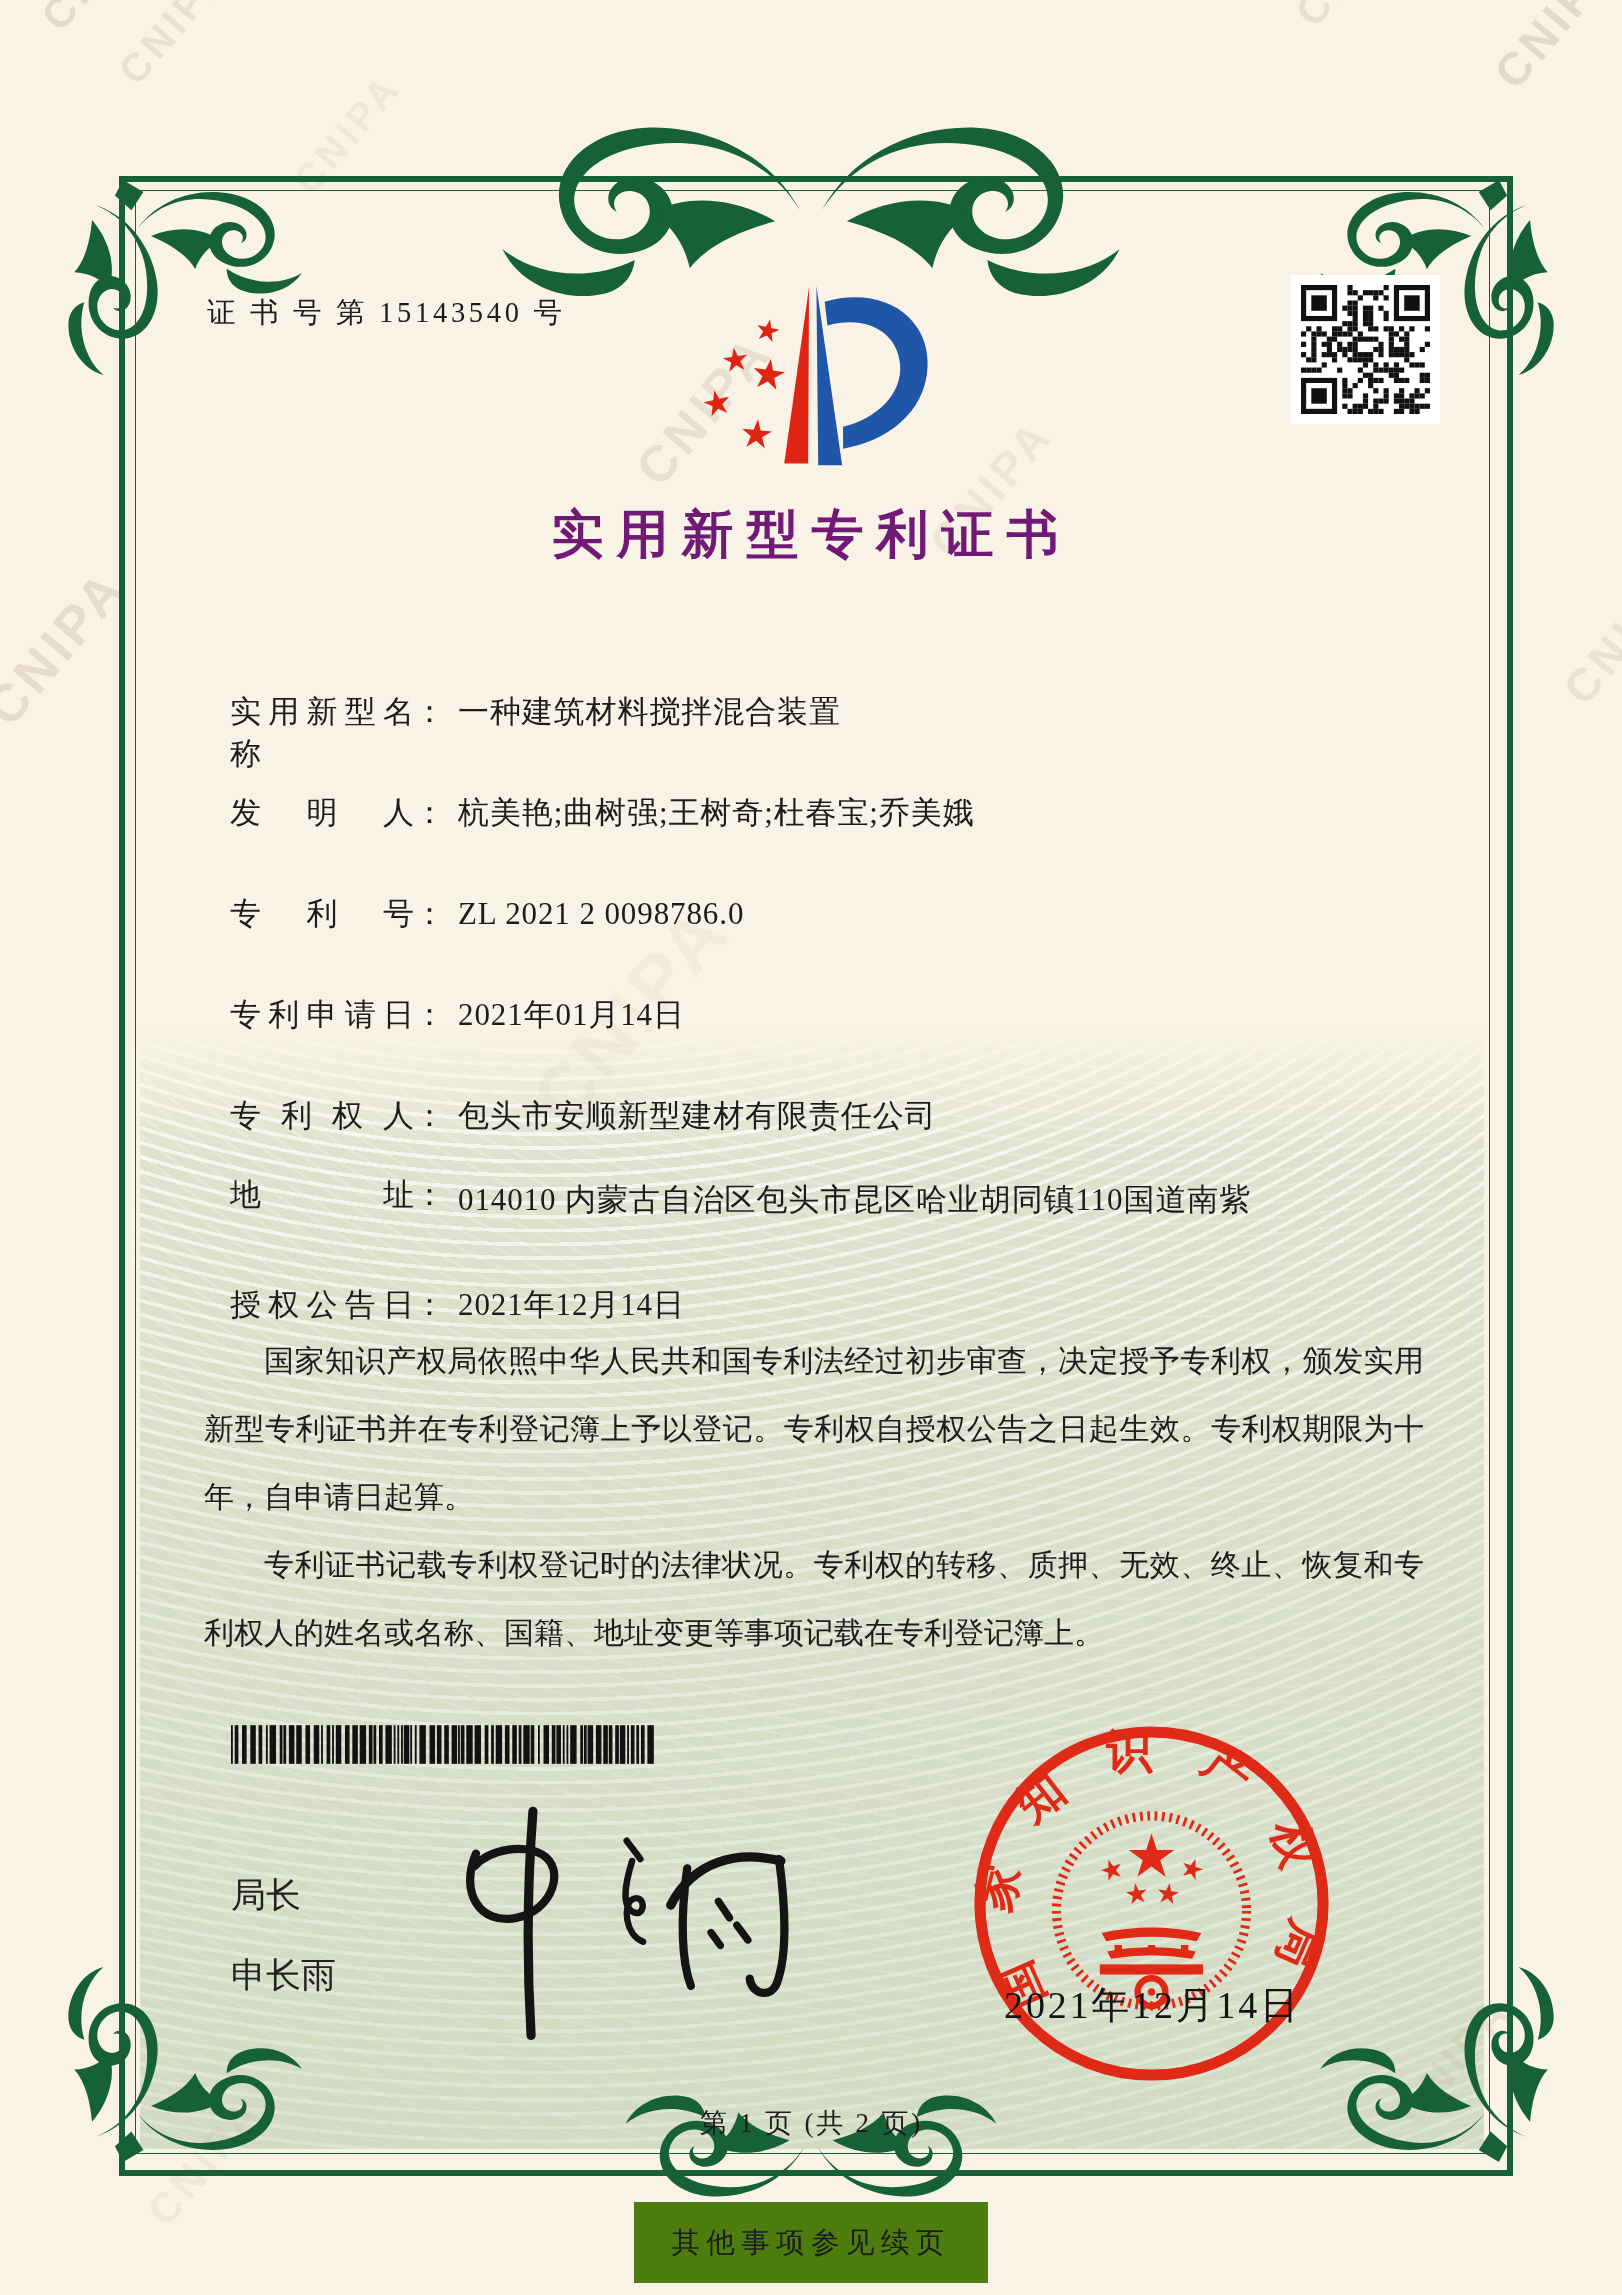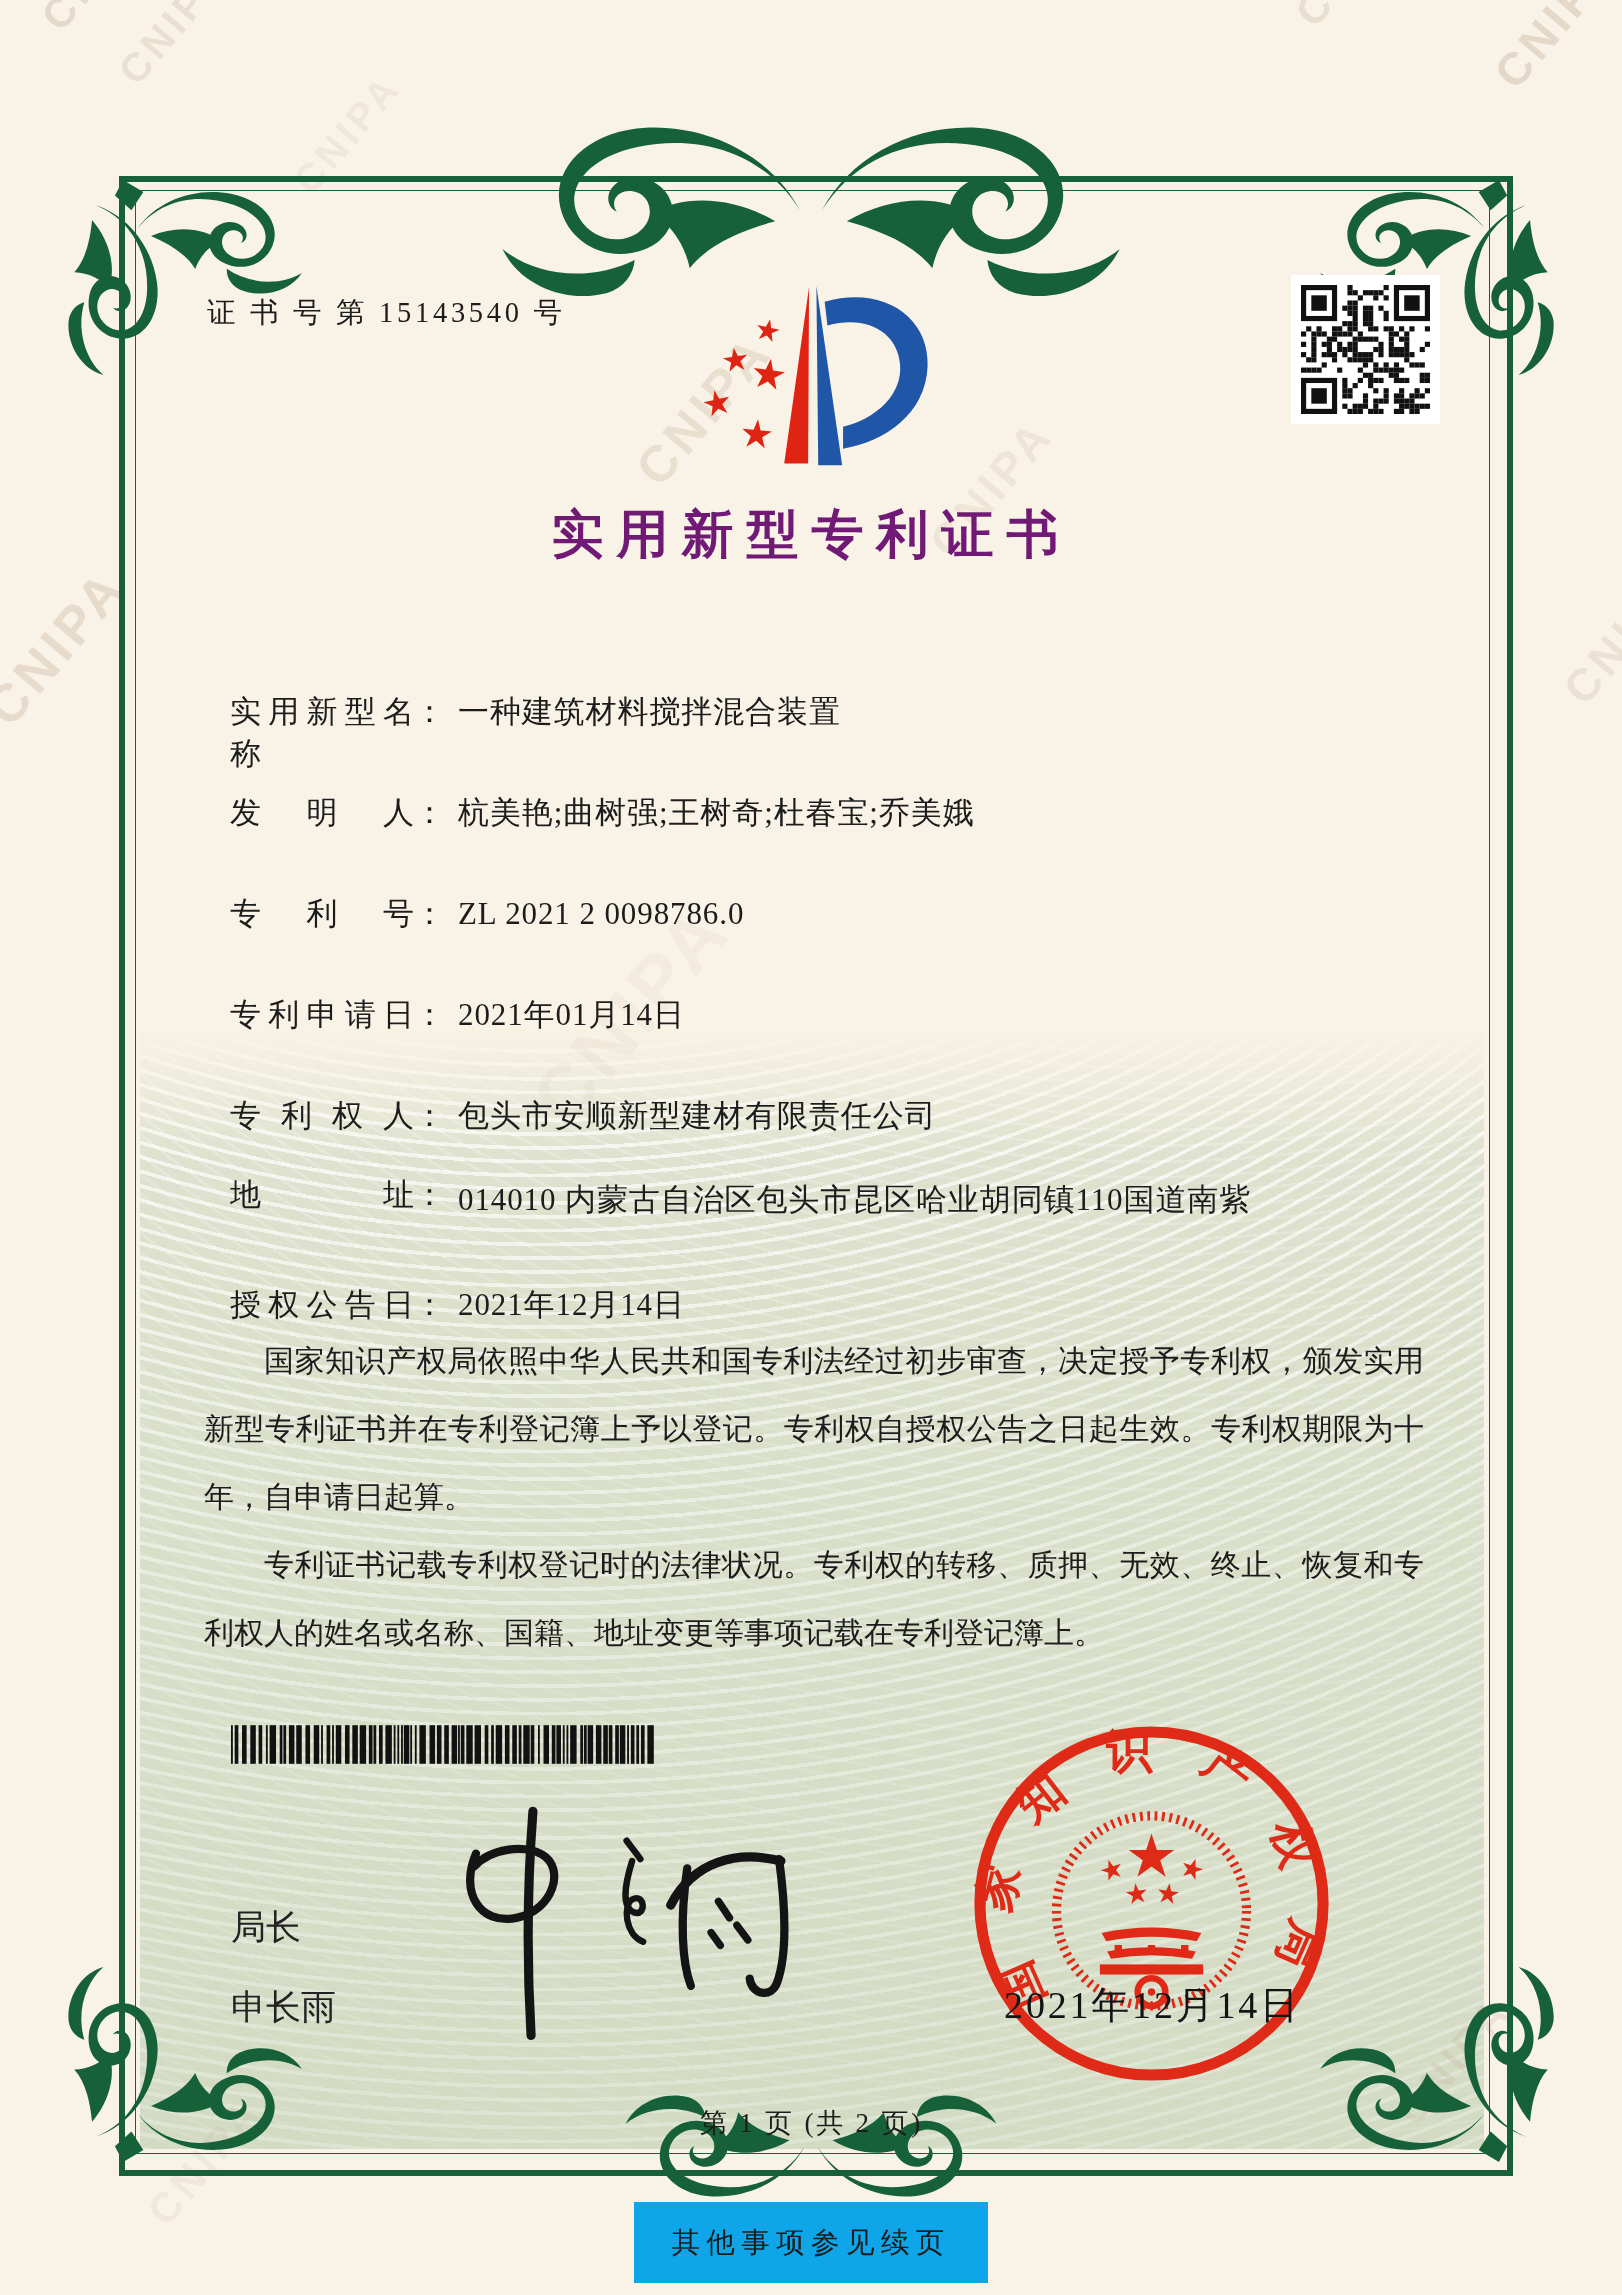--- a/index.html
+++ b/index.html
@@ -47,30 +47,30 @@
   .grant-no-group{position:absolute;left:569px;top:0;}
 
   
   .bodytext{left:204px;top:1327px;width:1220px;font-size:30px;line-height:68px;text-align:justify;}
   .bodytext p{margin:0;text-indent:2em;}
 
   
   .barcode{left:231px;top:1725px;width:432px;height:39px;}
 
   
-  .sig-label{font-family:"Liberation Sans","DejaVu Sans",sans-serif;font-size:35px;color:#222;margin-top:32px;}
+  .sig-label{font-family:"Liberation Sans","DejaVu Sans",sans-serif;font-size:35px;color:#222;}
   .sig-title{left:231px;top:1872px;}
   .sig-name{left:231px;top:1952px;}
 
   
   .seal-date{left:969px;top:1980px;width:367px;text-align:center;font-size:38px;letter-spacing:2.8px;color:#141414;}
 
   
   .page-footer{left:0;top:2105px;width:1623px;text-align:center;font-size:27px;letter-spacing:2.8px;}
-  .cont-box{left:634px;top:2202px;width:354px;height:81px;background:#0ea5e9;display:flex;align-items:center;justify-content:center;}
+  .cont-box{left:634px;top:2202px;width:354px;height:81px;background:#4d7c0f;display:flex;align-items:center;justify-content:center;}
   .cont-box span{font-size:28.5px;letter-spacing:6.4px;}
 
   svg{display:block;}
 </style>
 </head>
 <body>
 
 <div class="abs waves"></div>
 
 <div class="abs wm" style="left:32px;top:9.2px;font-size:42px;opacity:.38;">CNIPA</div>

